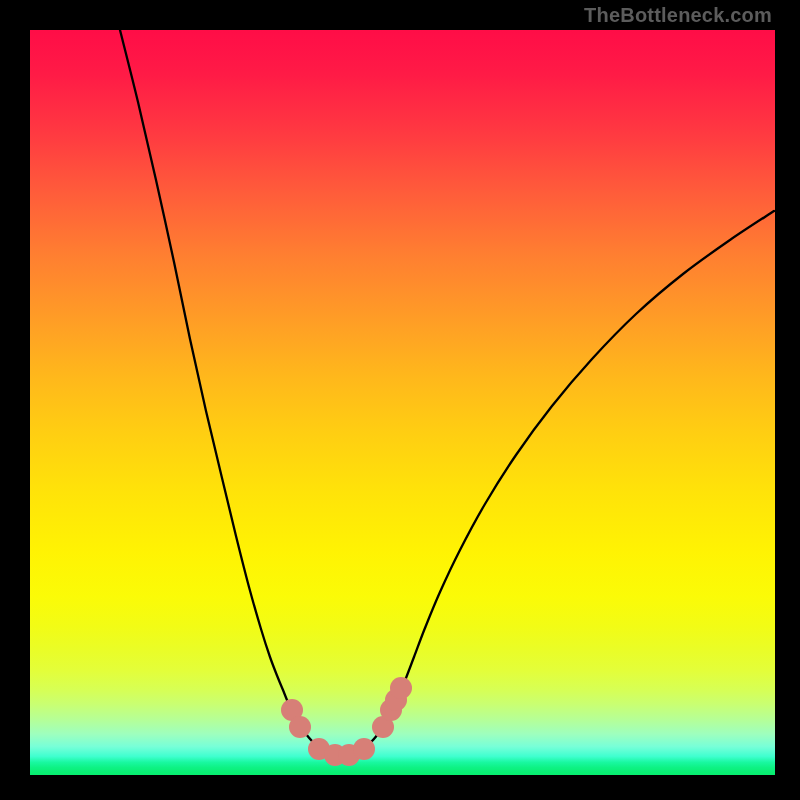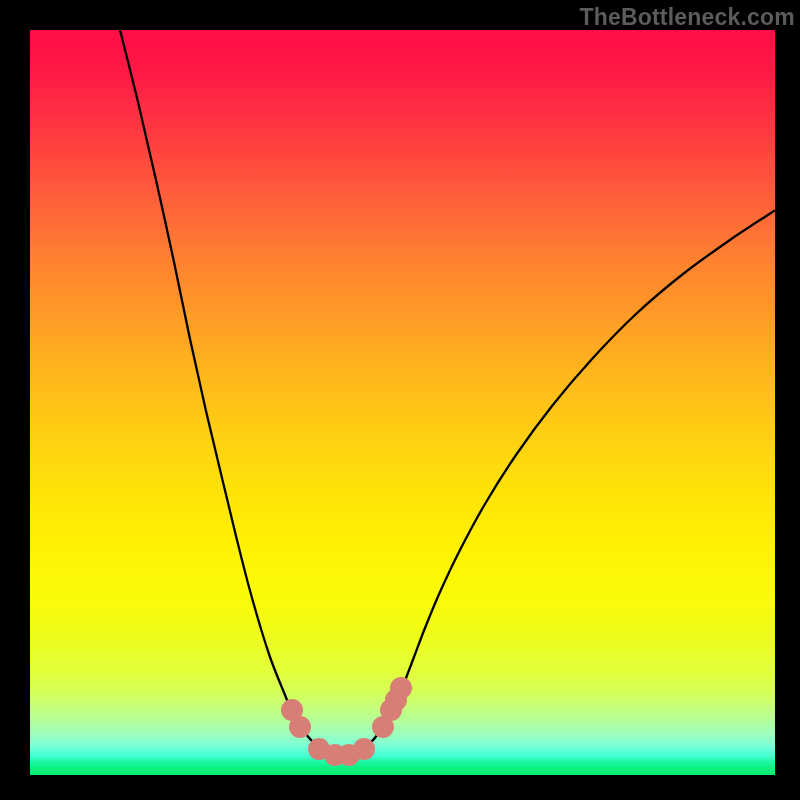--- a/index.html
+++ b/index.html
@@ -44,23 +44,23 @@
       #3fffcf 97.5%,
       #19f8a0 98.3%,
       #0ef284 99%,
       #0aef76 99.5%,
       #07ee6f 100%
     );
   }
   .watermark {
     position: absolute;
     top: 4px;
-    right: 5px;
+    right: 28px;
     font-family: Arial, Helvetica, sans-serif;
-    font-size: 23px;
+    font-size: 20px;
     font-weight: 600;
     color: #5c5c5c;
     letter-spacing: 0.2px;
   }
   .curve {
     position: absolute;
     inset: 0;
   }
   .marker {
     position: absolute;

